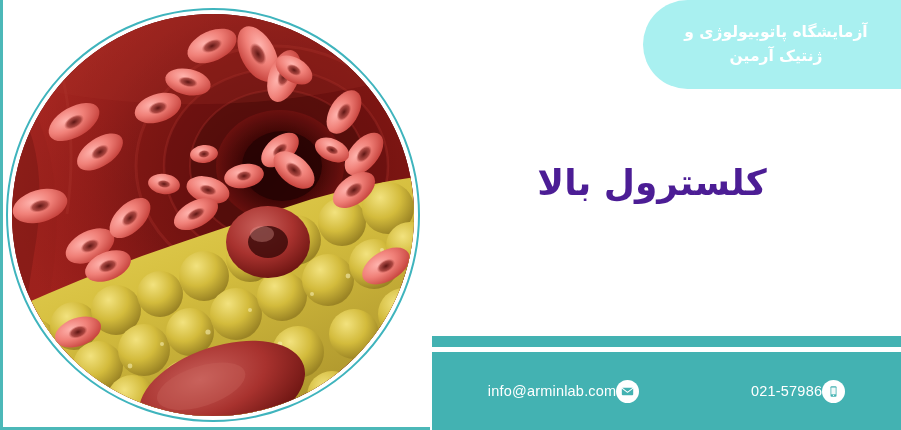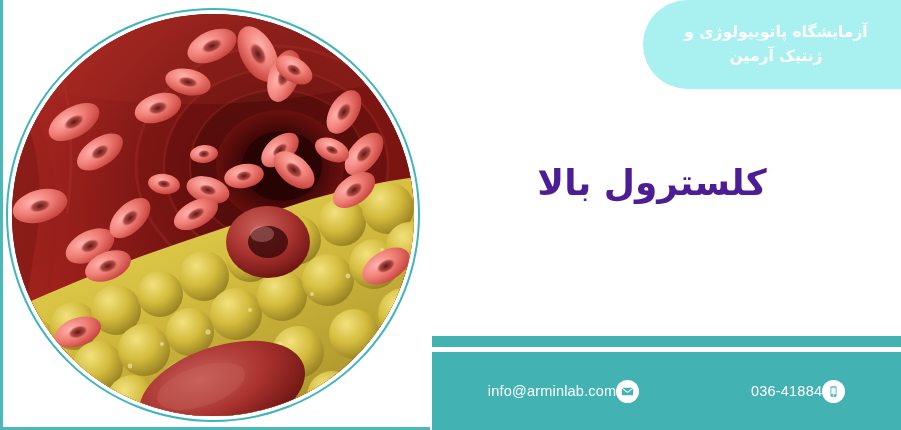--- a/index.html
+++ b/index.html
@@ -439,21 +439,21 @@
       <span class="contact-text">info@arminlab.com</span>
       <span class="icon-circle">
         <svg width="13" height="13" viewBox="0 0 16 16" aria-hidden="true">
           <rect x="1" y="3.5" width="14" height="9" rx="1.2" fill="#43b2b2"></rect>
           <path d="M1.6 4.2 L8 9 L14.4 4.2" fill="none" stroke="#ffffff" stroke-width="1.3" stroke-linejoin="round" stroke-linecap="round"></path>
         </svg>
       </span>
     </div>
 
     <div class="contact">
-      <span class="contact-text">036-41884</span>
+      <span class="contact-text">021-57986</span>
       <span class="icon-circle">
         <svg width="13" height="13" viewBox="0 0 16 16" aria-hidden="true">
           <rect x="4.3" y="1.6" width="7.4" height="12.8" rx="1.3" fill="#43b2b2"></rect>
           <rect x="5.3" y="3.1" width="5.4" height="8.4" fill="#ffffff" opacity="0.92"></rect>
           <circle cx="8" cy="12.7" r="0.85" fill="#ffffff"></circle>
         </svg>
       </span>
     </div>
 
   </div>

